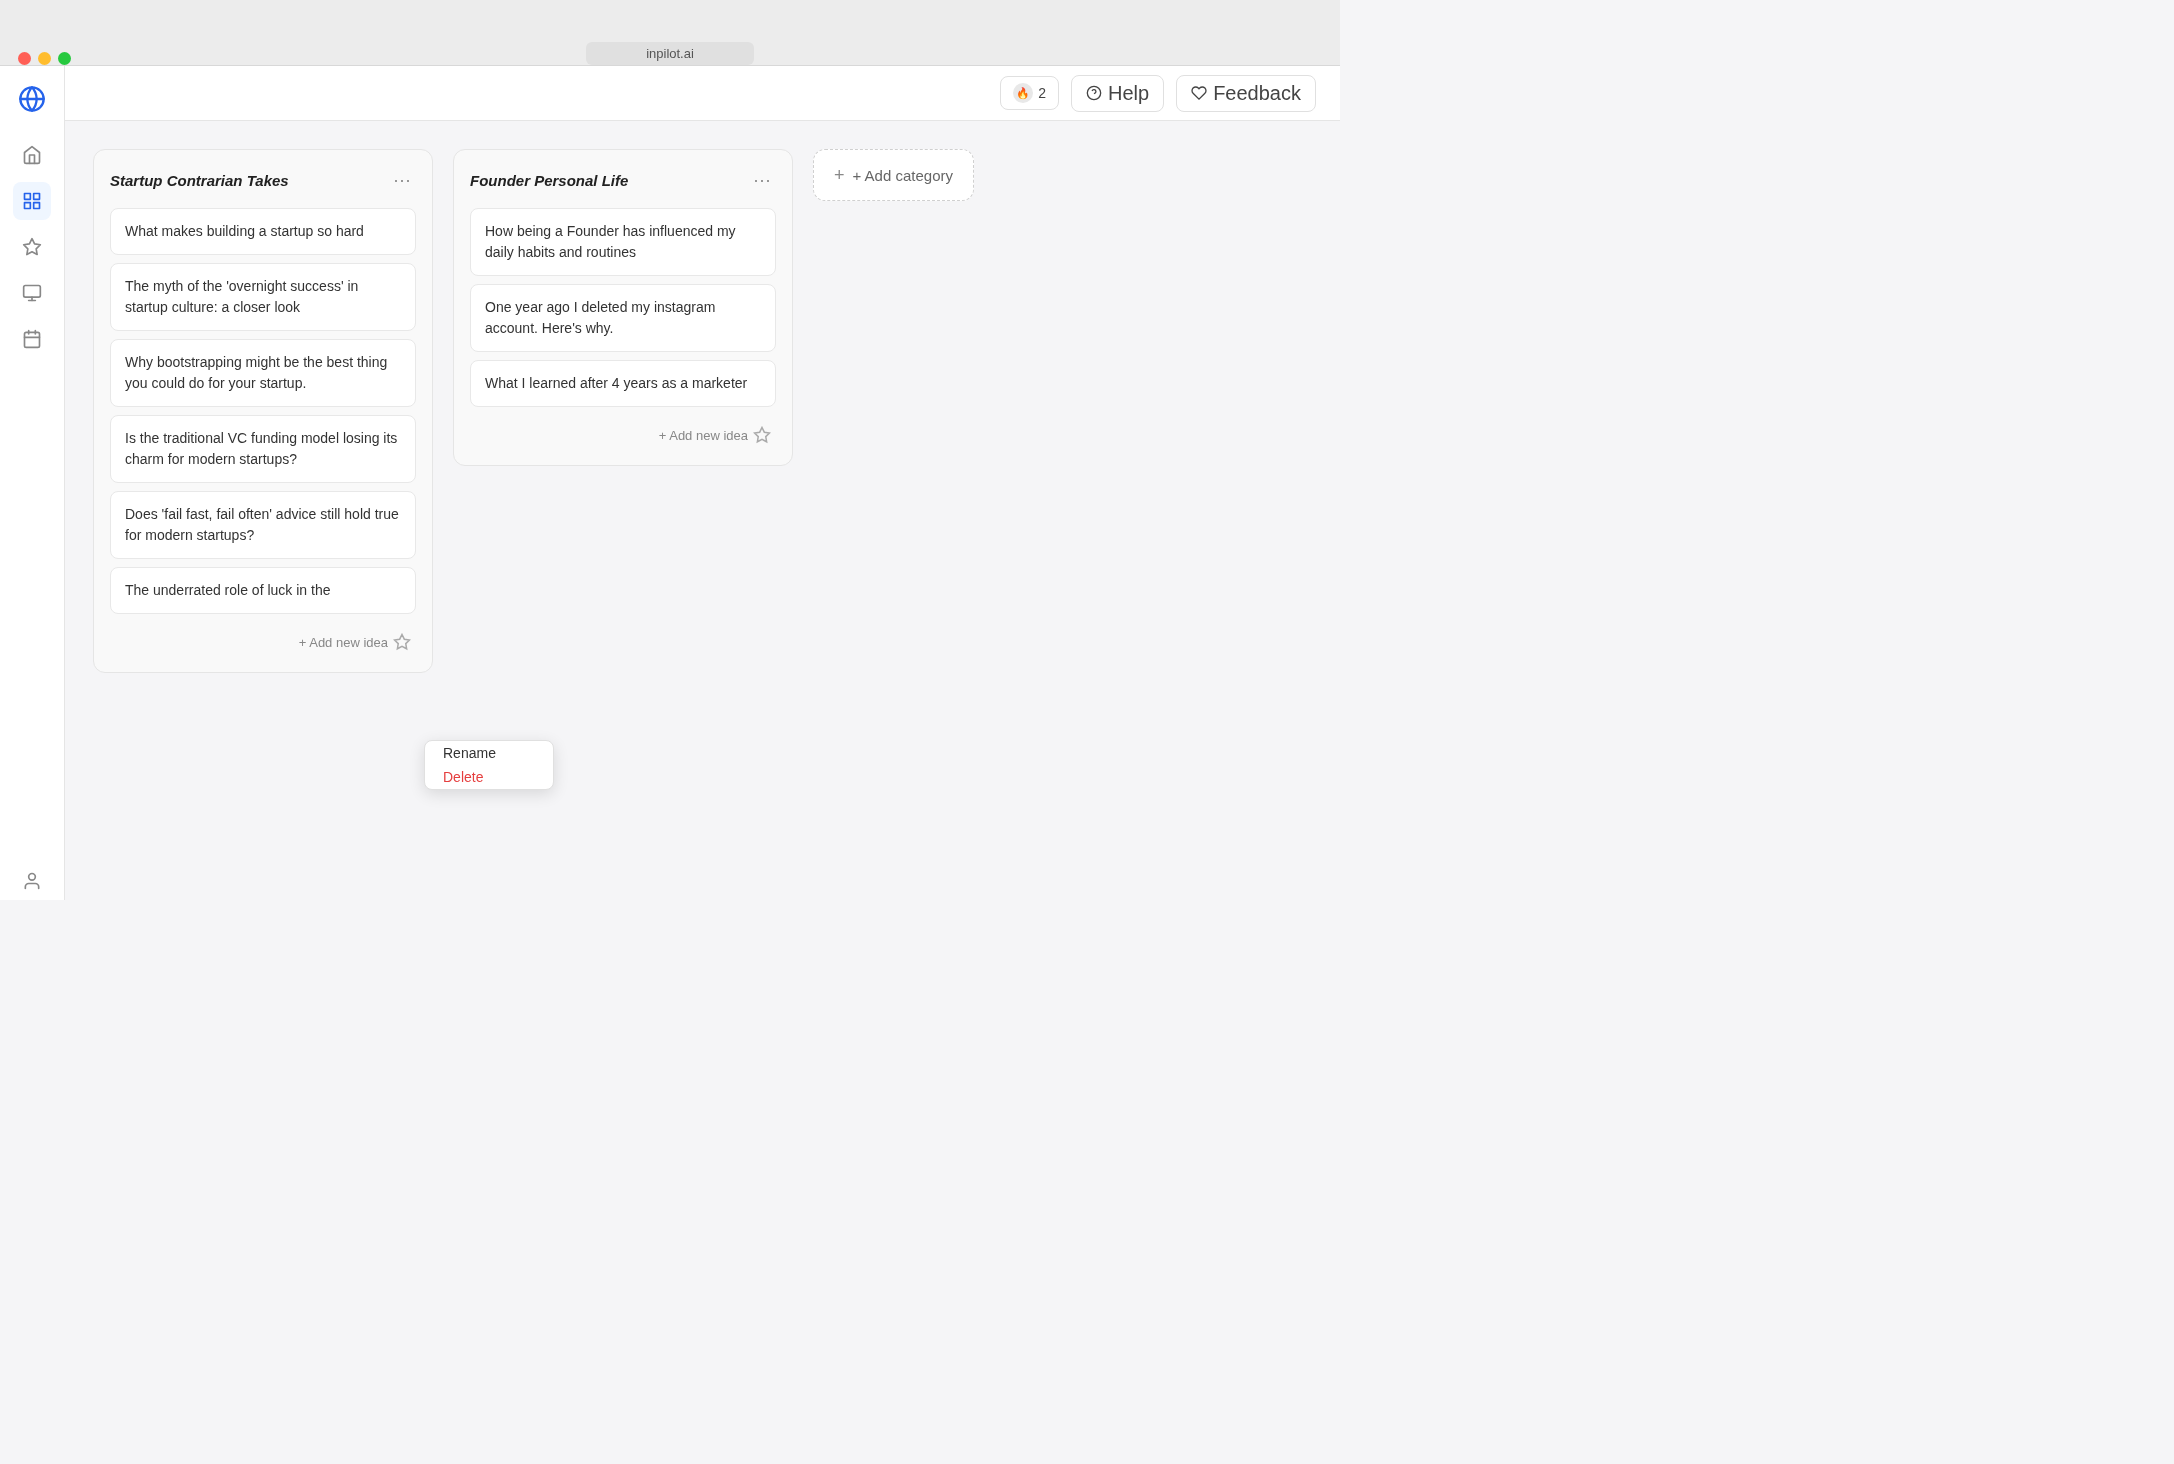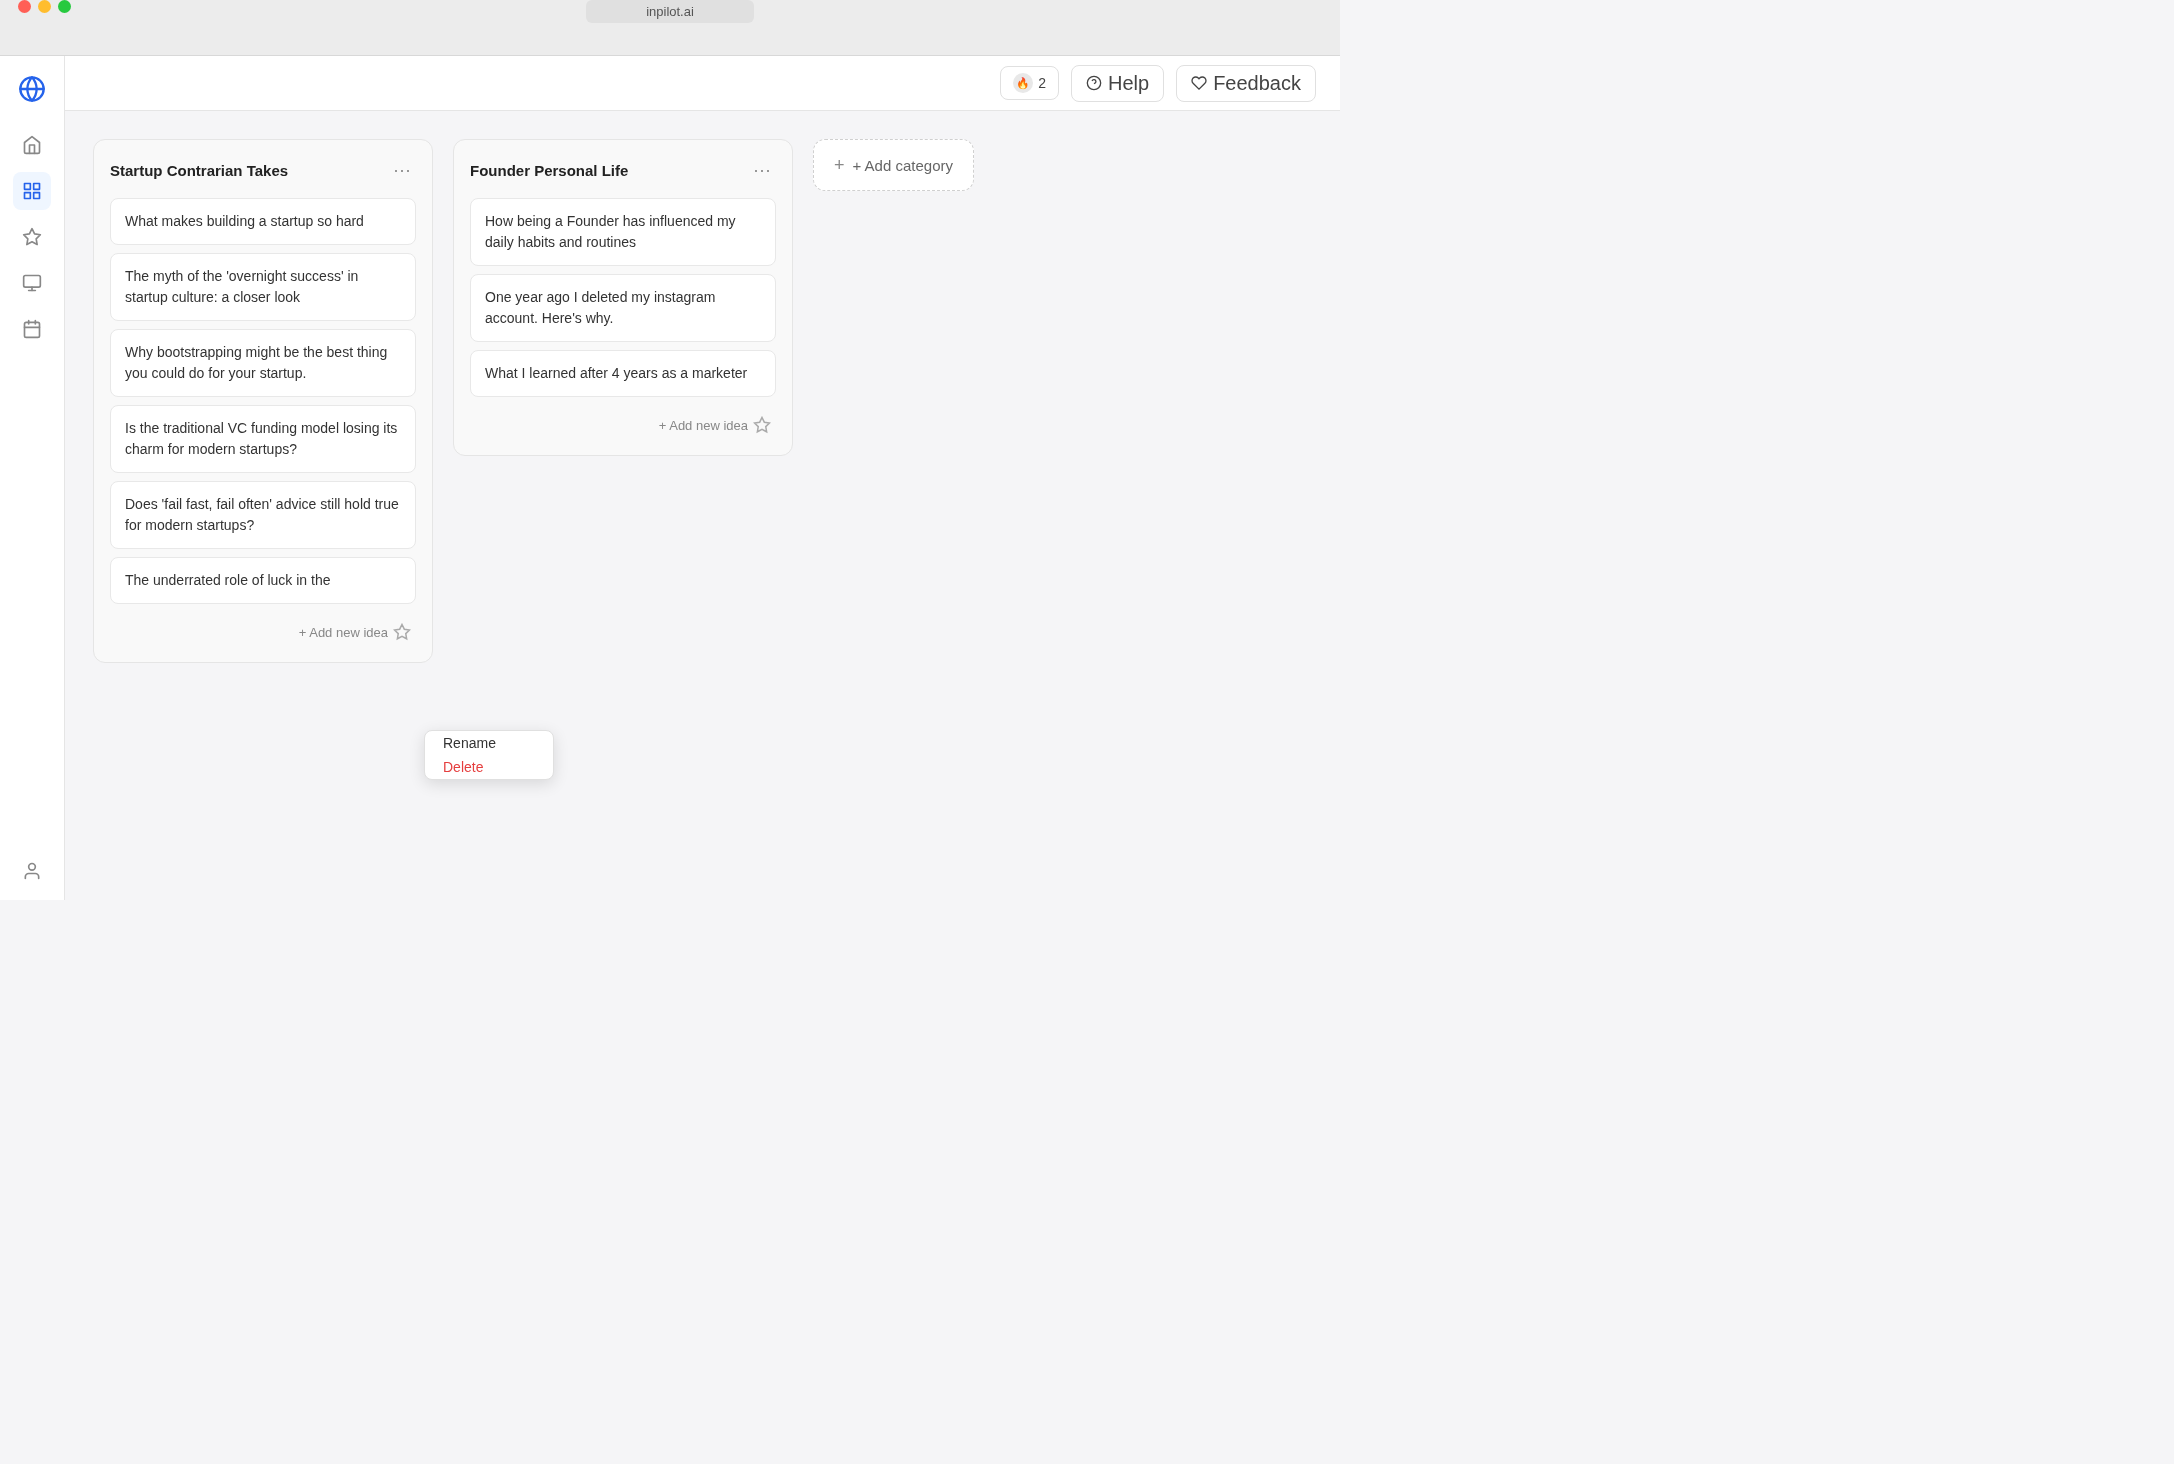--- a/index.html
+++ b/index.html
@@ -6,24 +6,24 @@
     body {
       font-family: -apple-system, BlinkMacSystemFont, 'Segoe UI', sans-serif;
       background: #f5f5f7;
       width: 1340px;
       height: 900px;
       overflow: hidden;
     }
 
     
     .titlebar {
-      height: 56px;
+      height: 66px;
       background: #ececec;
       display: flex;
-      align-items: flex-start;
+      align-items: flex-end;
       justify-content: center;
       position: relative;
       border-bottom: 1px solid #d8d8d8;
     }
     .titlebar-dots {
       position: absolute;
       left: 18px;
       display: flex;
       gap: 7px;
     }
@@ -165,20 +165,21 @@
     .column-header {
       display: flex;
       align-items: center;
       justify-content: space-between;
       margin-bottom: 14px;
     }
     .column-title {
       font-size: 15px;
       font-weight: 600;
       color: #222;
+      font-style: italic;
     }
     .column-menu-btn {
       width: 28px;
       height: 28px;
       display: flex;
       align-items: center;
       justify-content: center;
       border-radius: 6px;
       cursor: pointer;
       color: #888;

